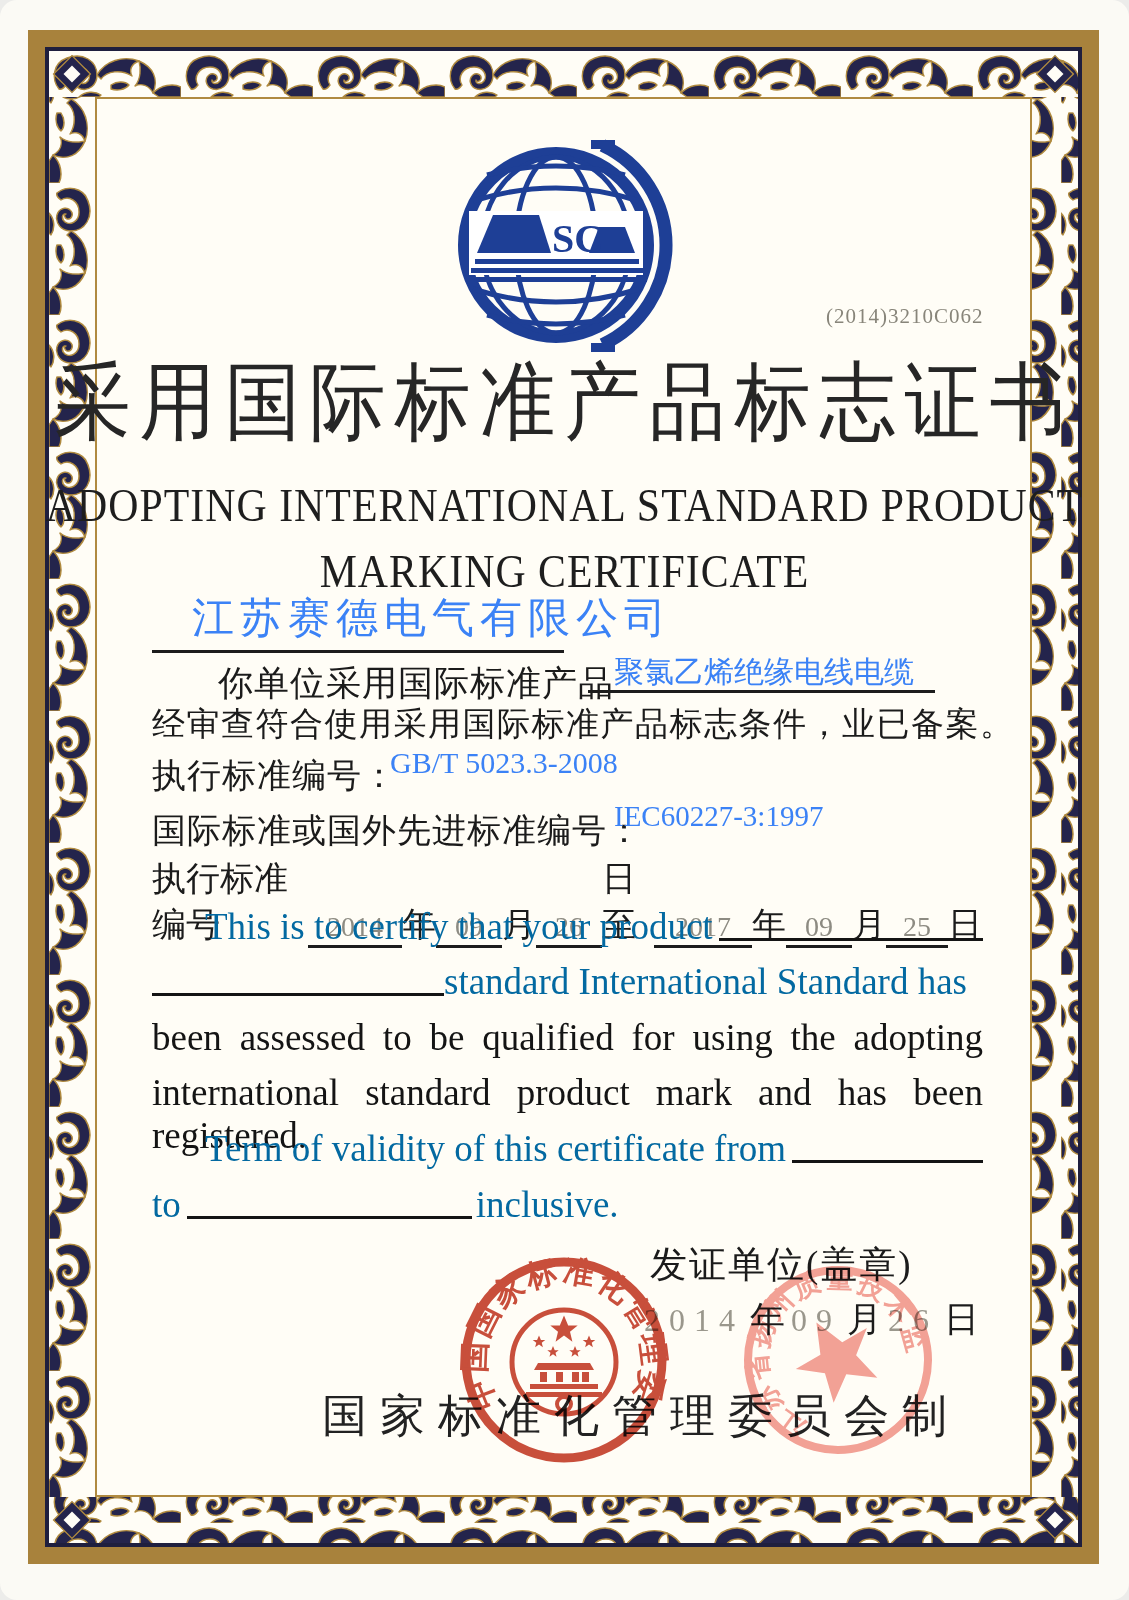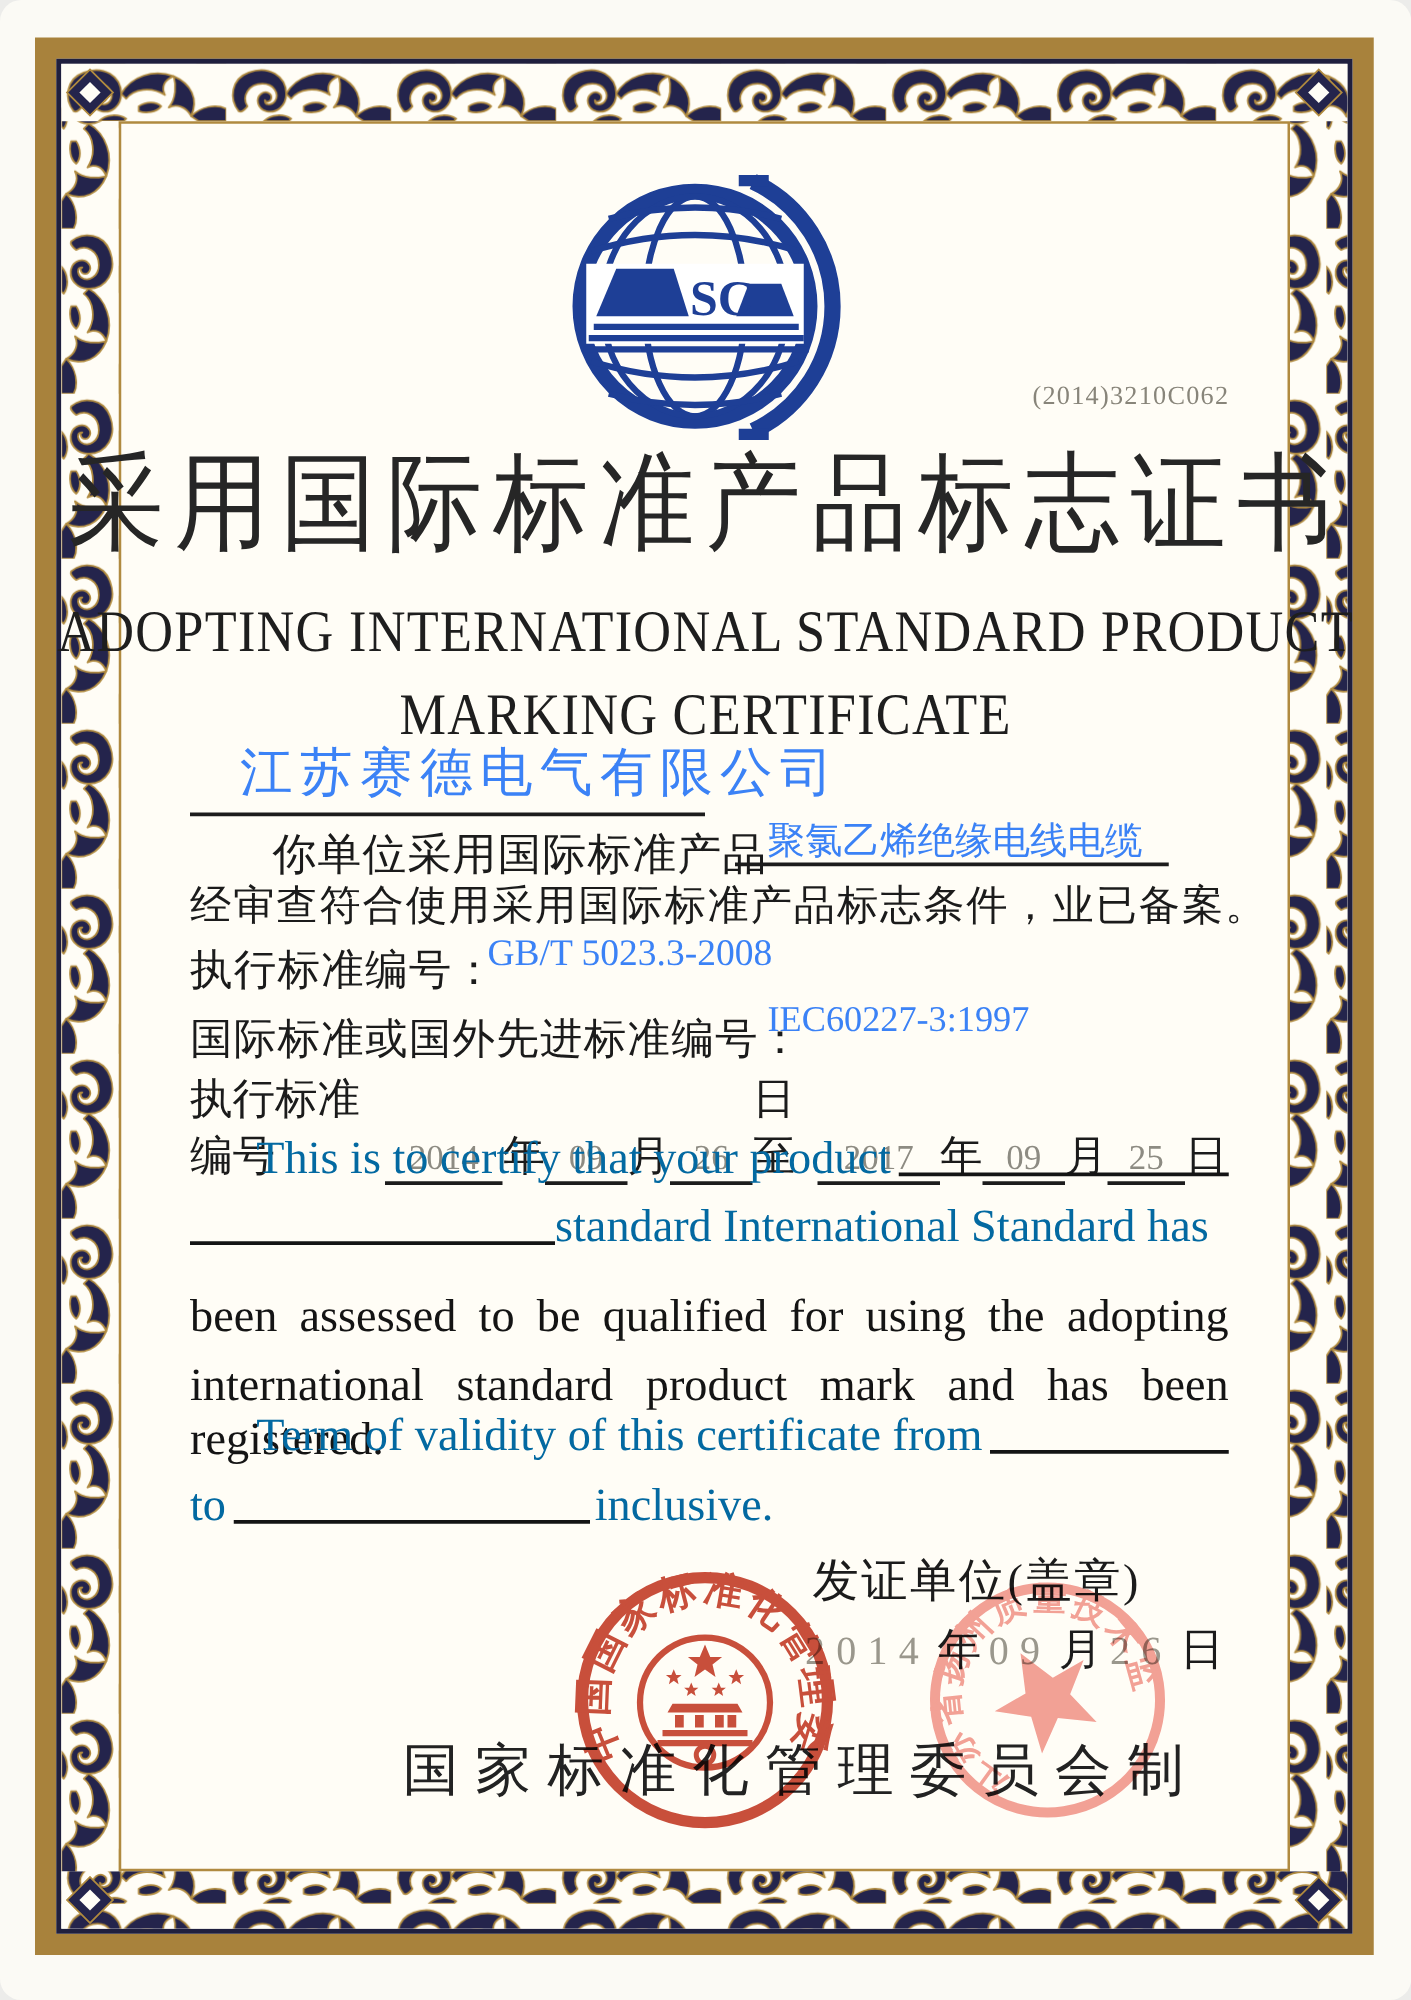--- a/index.html
+++ b/index.html
@@ -26,21 +26,21 @@
     font-size:76px;letter-spacing:9px;color:#262626;font-weight:400;
     transform:scaleY(1.12);}
   .title-en{left:0;width:1129px;text-align:center;font-size:41px;color:#1e1e1e;
     letter-spacing:1px;transform:scaleX(1.02) scaleY(1.15);font-weight:400;}
   .company{font-size:42px;color:#3b82f6;letter-spacing:6px;}
   .zh-label{font-size:34px;color:#1b1b1b;letter-spacing:1px;}
   .typed{color:#3b82f6;font-family:"Liberation Serif",serif;}
   .rule{background:#1c1c1c;height:3px;}
   .en-line{font-size:37px;color:#0369a1;display:flex;align-items:flex-end;}
   .en-line .fill{flex:1;border-bottom:3px solid #141414;margin:0 0 7px 6px;}
-  .en-just{font-size:37px;color:#141414;text-align:justify;text-align-last:justify;margin-top:16px;}
+  .en-just{font-size:37px;color:#141414;text-align:justify;text-align-last:justify;}
   .valid-row{display:flex;align-items:flex-end;font-size:34px;color:#1b1b1b;}
   .valid-row .slot{border-bottom:3px solid #1c1c1c;text-align:center;
     font-size:28px;color:#8d8b82;padding:0 4px 2px 4px;}
   .date-row{font-size:35px;color:#1b1b1b;display:flex;align-items:baseline;gap:6px;}
   .date-row .num{color:#9a978c;letter-spacing:9px;font-size:32px;}
   .footer-zh{font-size:45px;letter-spacing:13px;color:#222;}
   .seal{mix-blend-mode:multiply;}
 </style>
 </head>
 <body>

